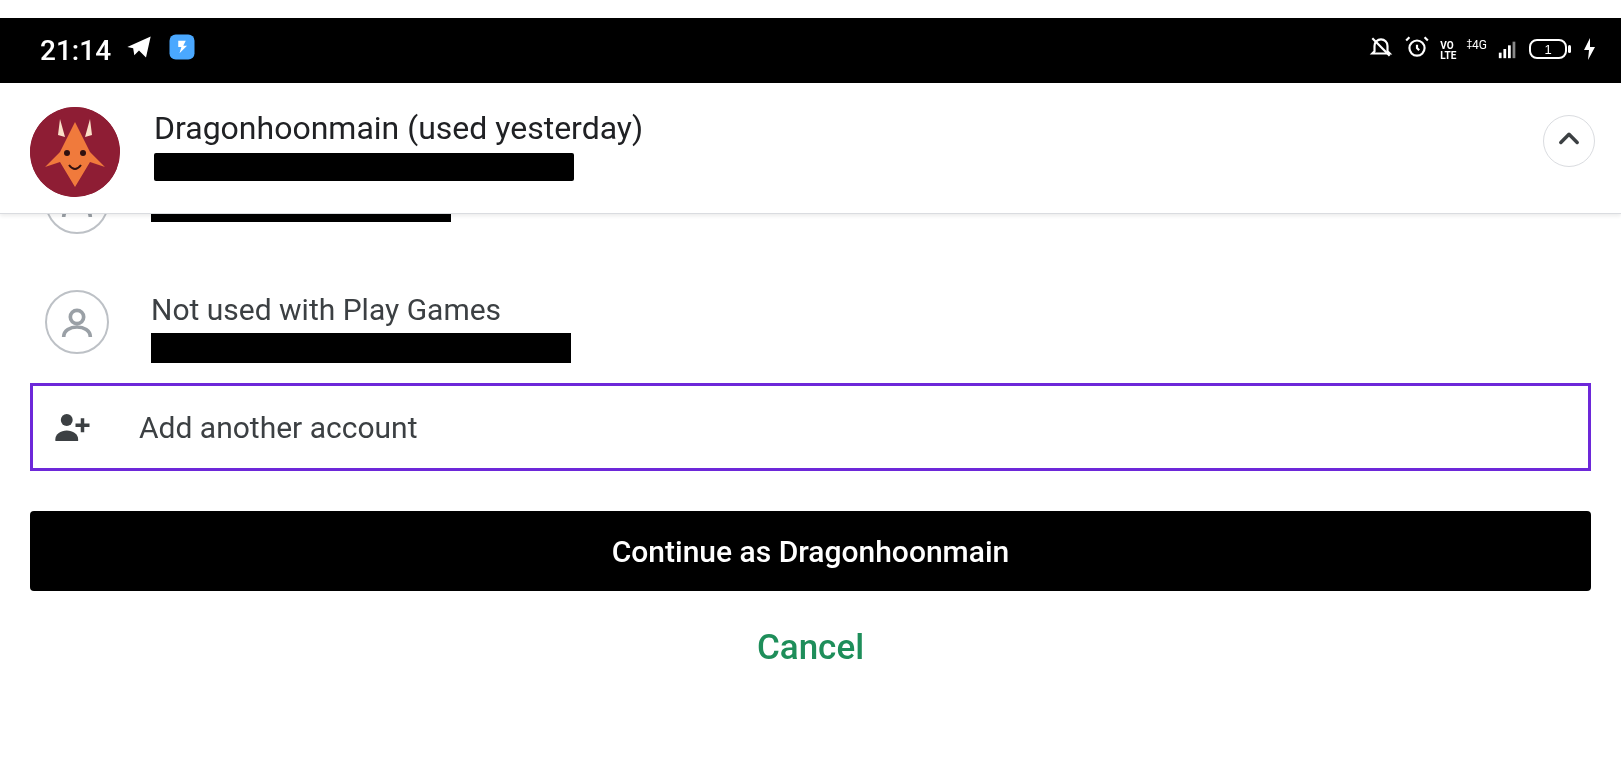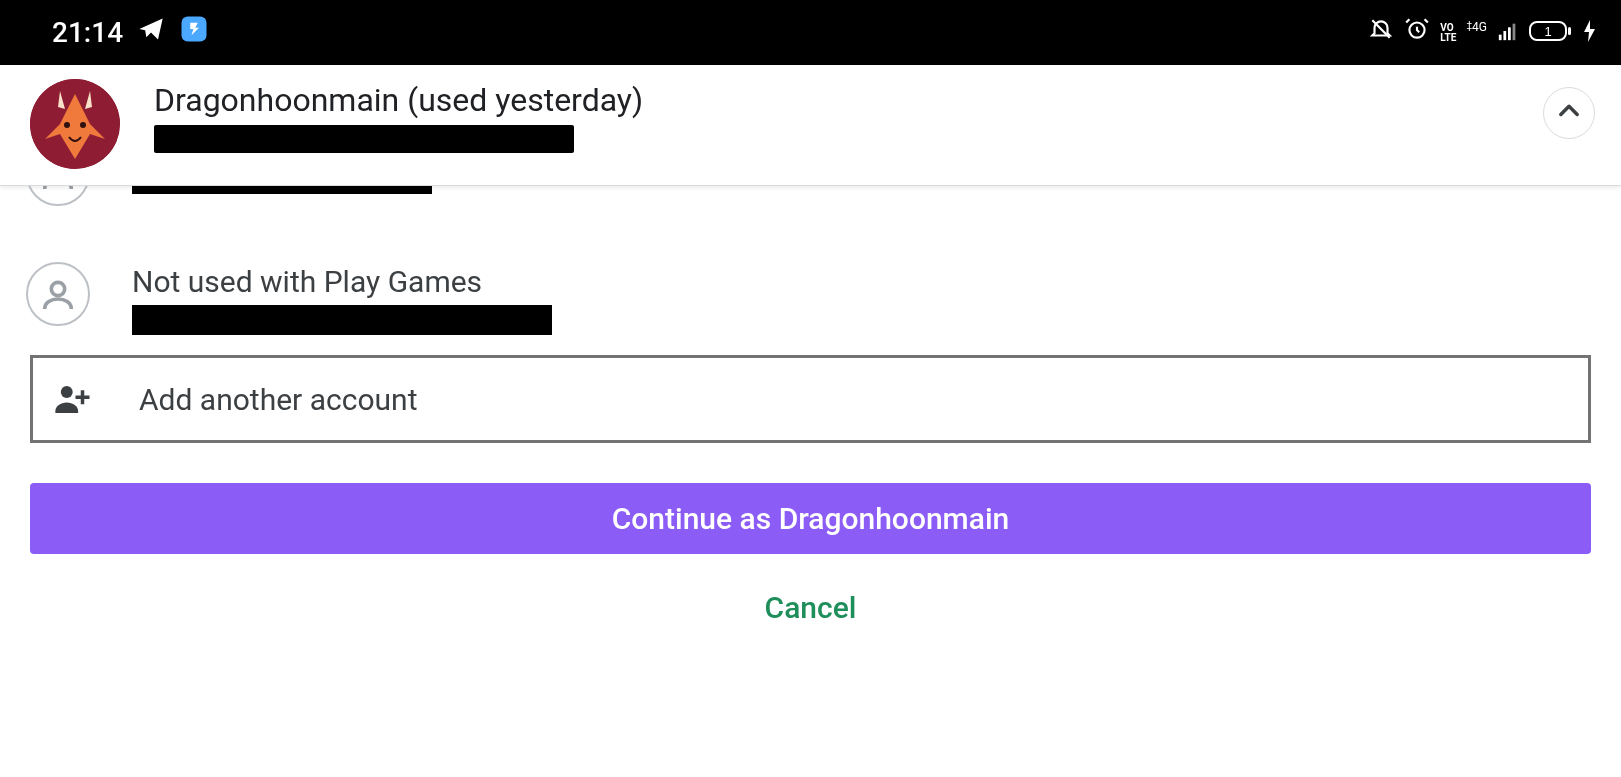--- a/index.html
+++ b/index.html
@@ -12,33 +12,34 @@
       position: relative;
     }
 
     .status-bar {
       height: 65px;
       background: #000;
       color: #fff;
       display: flex;
       align-items: center;
       justify-content: space-between;
-      padding: 0 24px 0 52px;
+      padding: 0 24px 0 40px;
       font-size: 28px;
       font-weight: 500;
       position: relative;
+      margin-top: 18px;
     }
     .status-left { display: flex; align-items: center; gap: 14px; }
     .status-right { display: flex; align-items: center; gap: 10px; }
 
     .header-account {
       background: #fff;
       display: flex;
       align-items: flex-start;
-      padding: 14px 26px 16px 30px;
+      padding: 24px 26px 16px 30px;
       gap: 34px;
       border-bottom: 1px solid #dadce0;
       box-shadow: 0 2px 4px rgba(0,0,0,0.08);
       position: relative;
       z-index: 2;
     }
     .avatar {
       width: 90px;
       height: 90px;
       border-radius: 50%;
@@ -81,21 +82,21 @@
     }
 
     .scroll-area {
       position: relative;
       z-index: 1;
     }
 
     .account-row {
       display: flex;
       align-items: flex-start;
-      padding: 8px 26px;
+      padding: 8px 45px;
       gap: 42px;
     }
     .account-row.cut {
       padding-top: 0;
       margin-top: -26px; 
       padding-bottom: 18px;
     }
     .outline-avatar {
       width: 64px;
       height: 64px;
@@ -126,47 +127,47 @@
     }
     .redaction-sm {
       background: #000;
       height: 28px;
       width: 300px;
       margin-top: 12px;
     }
 
     .add-row {
       margin: 12px 30px 0 30px;
-      border: 3px solid #737373;
+      border: 3px solid #6d28d9;
       display: flex;
       align-items: center;
       padding: 20px 16px;
       gap: 44px;
     }
     .add-row .add-icon { width: 46px; display:flex; justify-content:center; }
     .add-label { font-size: 30px; color: #3c4043; }
 
     .continue-btn {
       margin: 40px 30px 0 30px;
-      background: #8b5cf6;
+      background: #000000;
       color: #fff;
-      height: 71px;
+      height: 80px;
       display: flex;
       align-items: center;
       justify-content: center;
       font-size: 30px;
       font-weight: 500;
       border-radius: 4px;
     }
 
     .cancel-btn {
       margin-top: 36px;
       text-align: center;
       color: #1e8e5a;
-      font-size: 30px;
+      font-size: 35px;
       font-weight: 500;
     }
   </style>
 </head>
 <body>
 
 <div class="status-bar">
   <div class="status-left">
     <span>21:14</span>
     <span>

